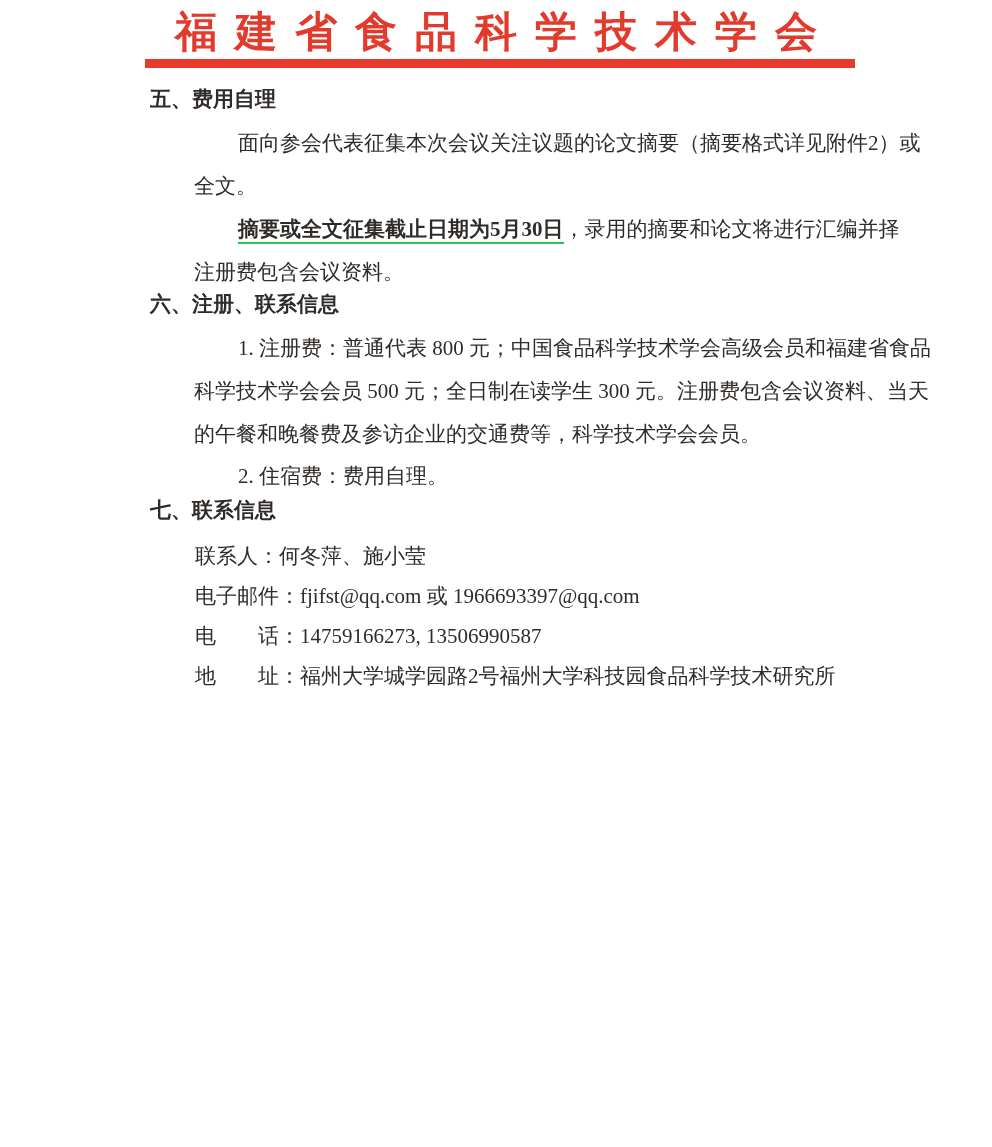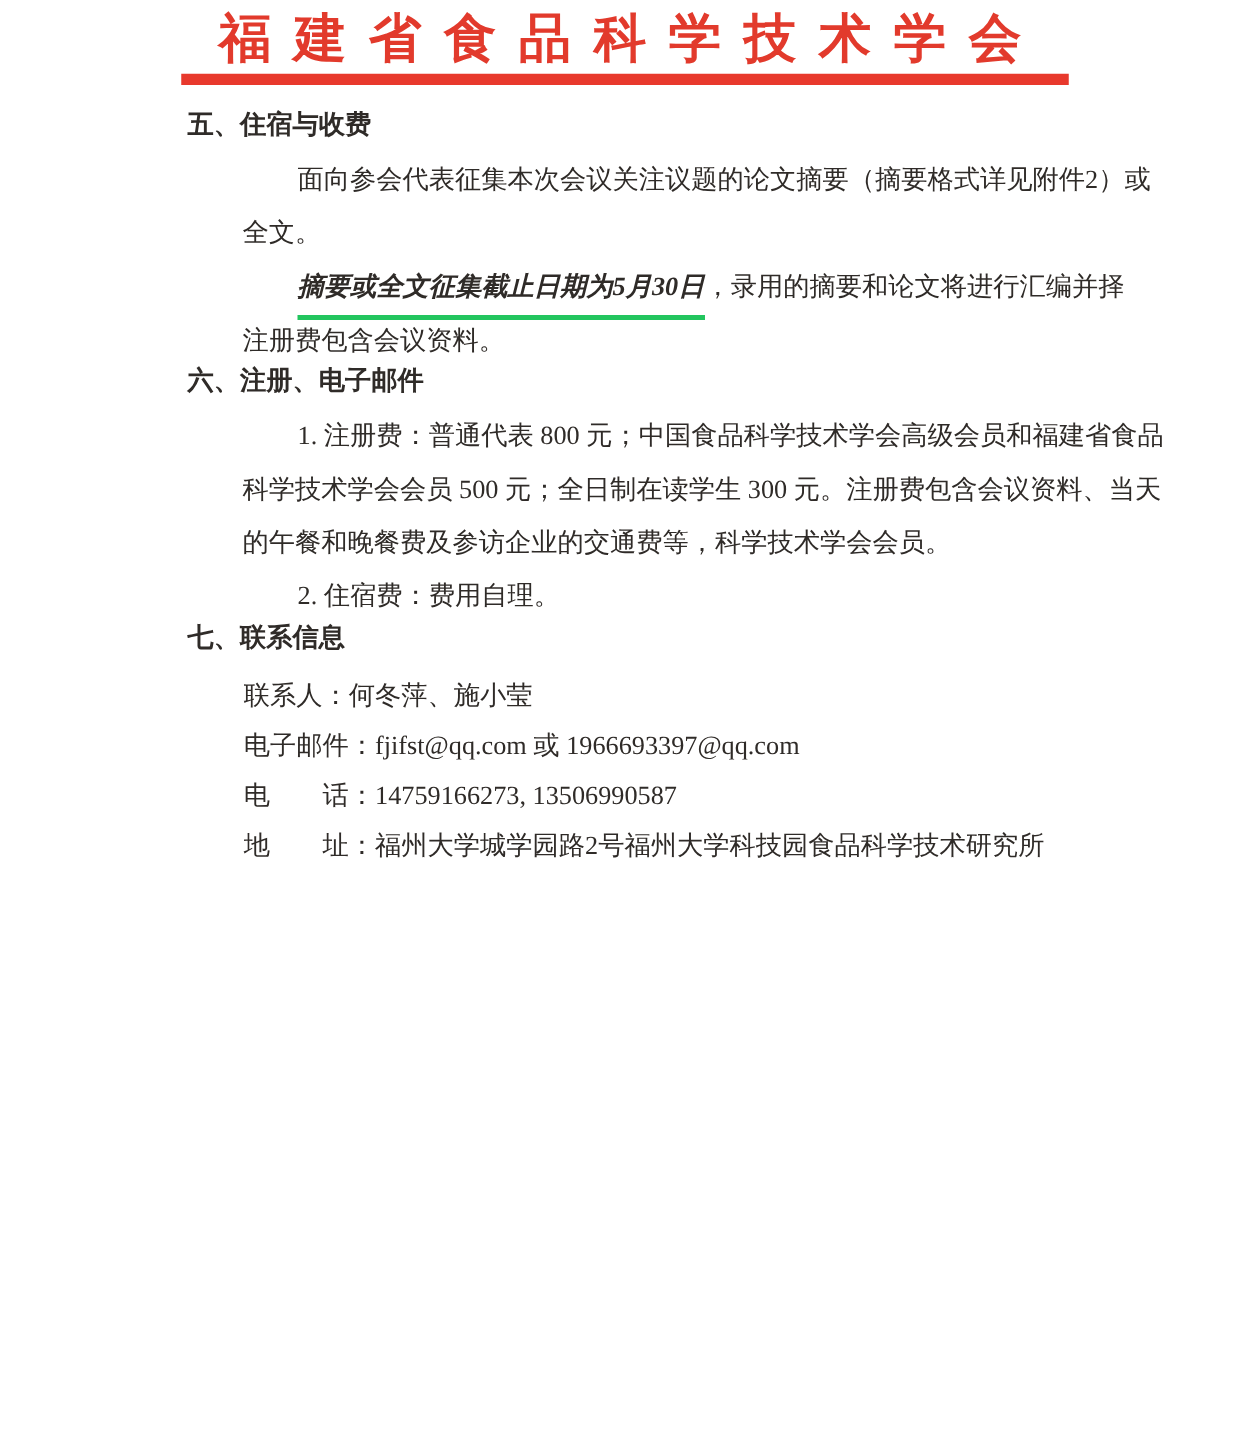--- a/index.html
+++ b/index.html
@@ -32,23 +32,22 @@
     white-space:nowrap;
   }
   .para{
     position:absolute;left:150px;width:730px;
     font-size:21px;line-height:43px;margin-left:44px;
   }
   .line{white-space:nowrap;}
   .indent{text-indent:44px;}
   .deadline{
     font-weight:700;
-    border-bottom:4px solid #22c55e;
-    padding-bottom:11px;
-    font-style:italic;
+    border-bottom:2px solid #22c55e;
+    padding-bottom:1px;
   }
   .contact-block{
     position:absolute;left:150px;width:730px;
     font-size:21px;line-height:40px;
   }
   .contact-block .line{padding-left:45px;}
   
   .seal{
     position:absolute;left:514px;top:914px;width:240px;height:240px;
     opacity:0.85;
@@ -69,31 +68,31 @@
   }
 </style>
 </head>
 <body>
 
 <div class="page">
 
   <div class="org-title">福建省食品科学技术学会</div>
   <div class="title-bar"></div>
 
-  <div class="sec-heading" style="top:86px">五、住宿与收费</div>
+  <div class="sec-heading" style="top:86px">五、费用自理</div>
   <div class="para" style="top:122px">
     <div class="line indent">面向参会代表征集本次会议关注议题的论文摘要（摘要格式详见附件2）或</div>
     <div class="line">全文。</div>
   </div>
   <div class="para" style="top:208px">
     <div class="line indent"><span class="deadline">摘要或全文征集截止日期为5月30日</span><span>，录用的摘要和论文将进行汇编并择</span></div>
     <div class="line">注册费包含会议资料。</div>
   </div>
 
-  <div class="sec-heading" style="top:291px">六、注册、电子邮件</div>
+  <div class="sec-heading" style="top:291px">六、注册、联系信息</div>
   <div class="para" style="top:327px">
     <div class="line indent">1. 注册费：普通代表 800 元；中国食品科学技术学会高级会员和福建省食品</div>
     <div class="line">科学技术学会会员 500 元；全日制在读学生 300 元。注册费包含会议资料、当天</div>
     <div class="line">的午餐和晚餐费及参访企业的交通费等，科学技术学会会员。</div>
   </div>
   <div class="para" style="top:455px">
     <div class="line indent">2. 住宿费：费用自理。</div>
   </div>
 
   <div class="sec-heading" style="top:497px">七、联系信息</div>

